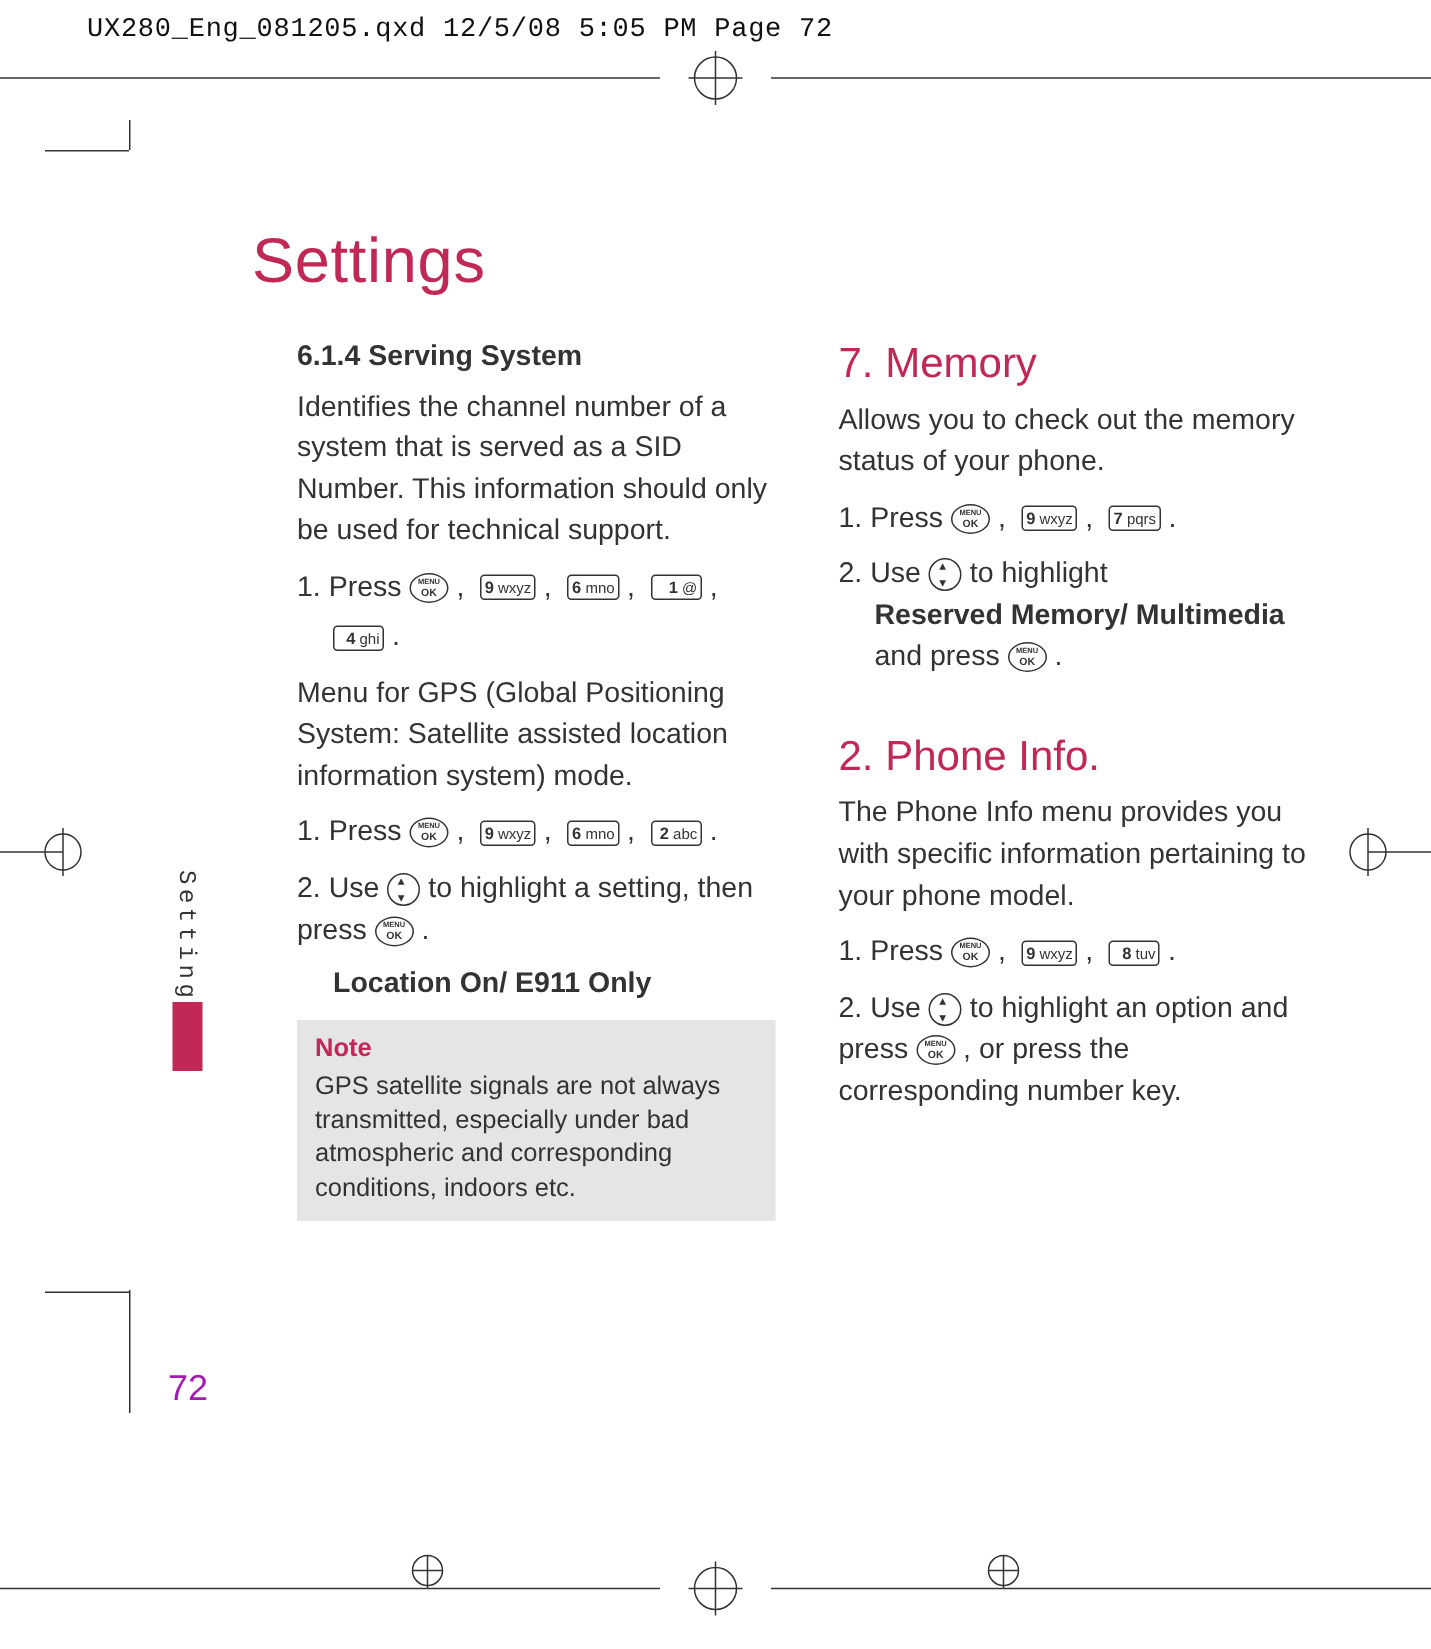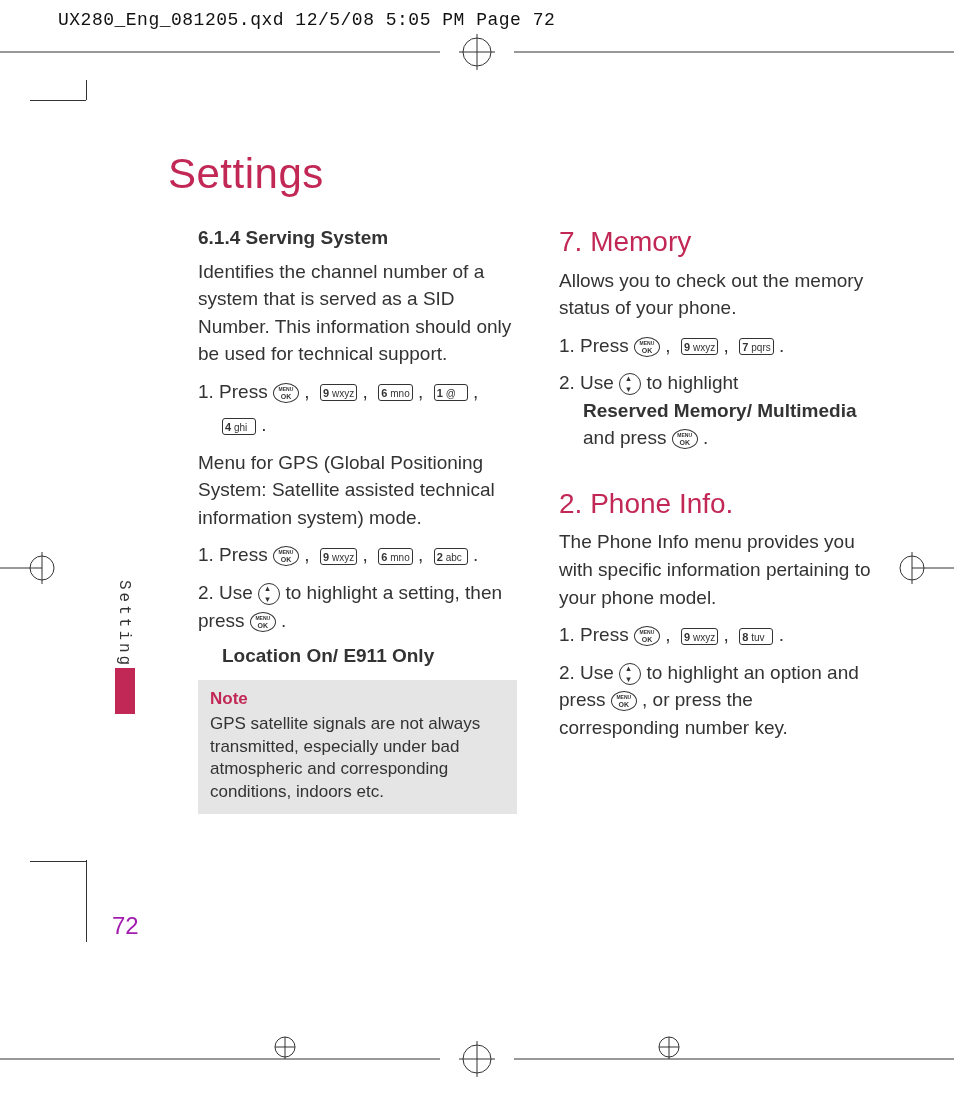--- a/index.html
+++ b/index.html
@@ -191,21 +191,21 @@
   }
   .key-num {
     display: inline-block;
     vertical-align: middle;
     border: 1.2px solid #333;
     border-radius: 3px;
     min-width: 34px;
     height: 17px;
     font-size: 10px;
     line-height: 17px;
-    text-align: left;
+    text-align: right;
     padding: 0 2px;
     font-family: Arial,sans-serif;
     box-sizing: border-box;
   }
   .key-num b { font-weight: bold; font-size: 11px; }
   .note-box {
     background: #e5e5e5;
     padding: 8px 12px 10px 12px;
     margin-top: 10px;
     font-size: 17px;
@@ -285,21 +285,21 @@
       <span>1. Press </span>
       <span class="key-ok"></span> ,&nbsp;
       <span class="key-num"><b>9</b> wxyz</span> ,&nbsp;
       <span class="key-num"><b>6</b> mno</span> ,&nbsp;
       <span class="key-num"><b>1</b> @</span> ,
       <div class="step-indent" style="margin-top:6px;">
         <span class="key-num"><b>4</b> ghi</span> .
       </div>
     </div>
 
-    <p>Menu for GPS (Global Positioning System: Satellite assisted technical information system) mode.</p>
+    <p>Menu for GPS (Global Positioning System: Satellite assisted location information system) mode.</p>
     <div class="step">
       <span>1. Press </span>
       <span class="key-ok"></span> ,&nbsp;
       <span class="key-num"><b>9</b> wxyz</span> ,&nbsp;
       <span class="key-num"><b>6</b> mno</span> ,&nbsp;
       <span class="key-num"><b>2</b> abc</span> .
     </div>
     <div class="step">
       <span>2. Use </span>
       <span class="key-nav"></span>

